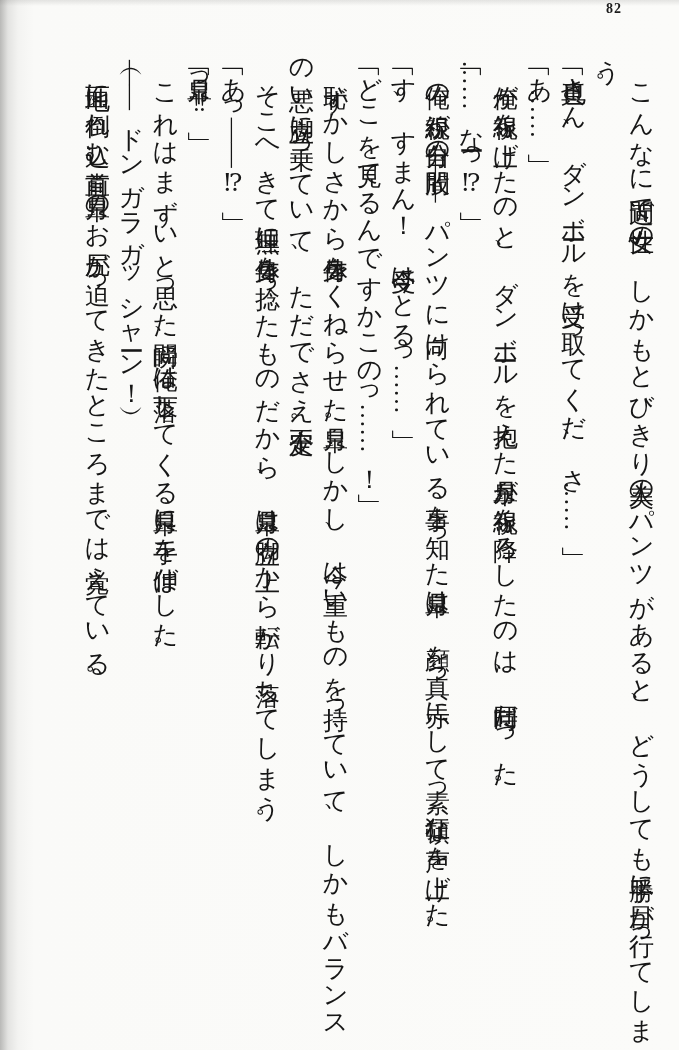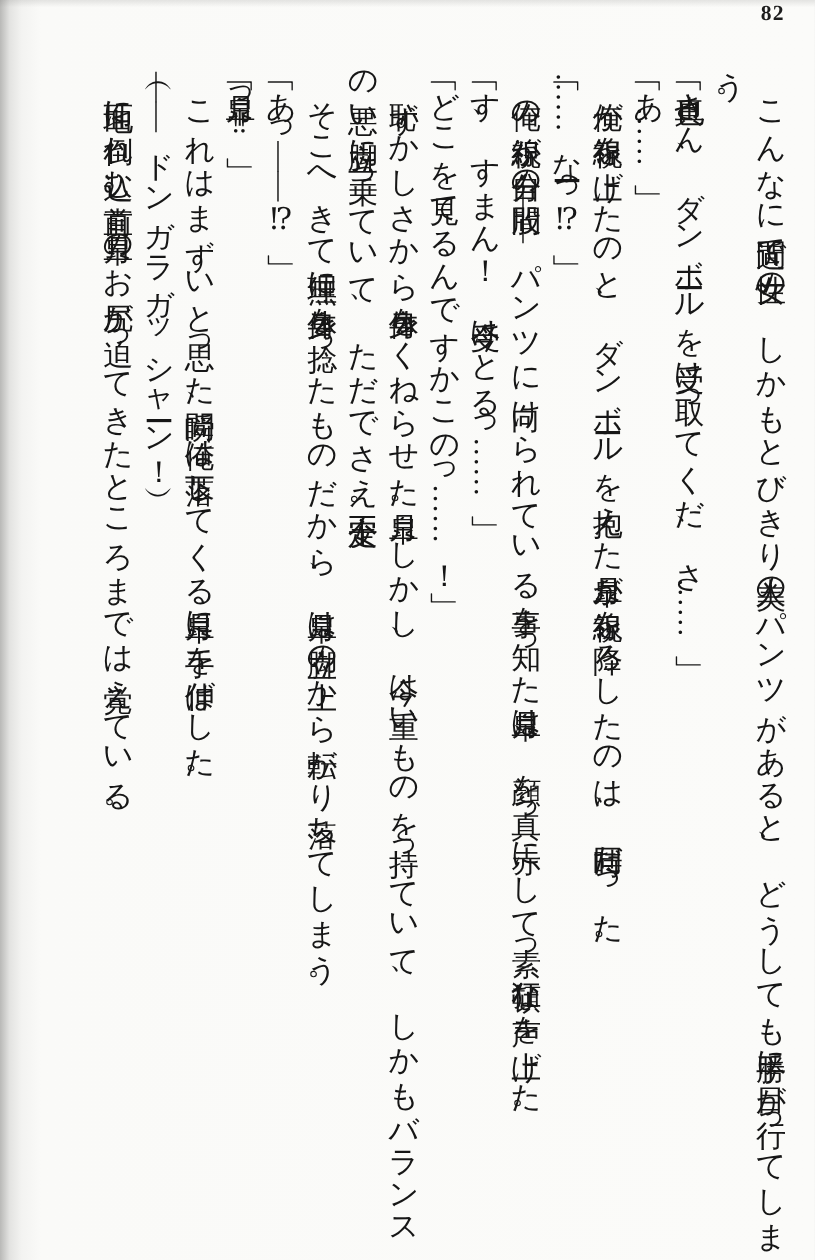--- a/index.html
+++ b/index.html
@@ -28,23 +28,23 @@
     left: 0; top: 0; right: 0;
     height: 6px;
     background: linear-gradient(to bottom, rgba(120,120,118,0.18), rgba(120,120,118,0));
     pointer-events: none;
   }
   .page-number {
     position: absolute;
     top: 1px;
     left: 606px;
     width: 48px;
-    text-align: right;
+    text-align: left;
     font-family: "Liberation Serif", "DejaVu Serif", serif;
-    font-size: 18px;
+    font-size: 14px;
     font-weight: bold;
     color: #1c1c1c;
     letter-spacing: 1px;
   }
   .text-block {
     position: absolute;
     top: 42px;
     right: 21px;
     height: 1002px;
     writing-mode: vertical-rl;

